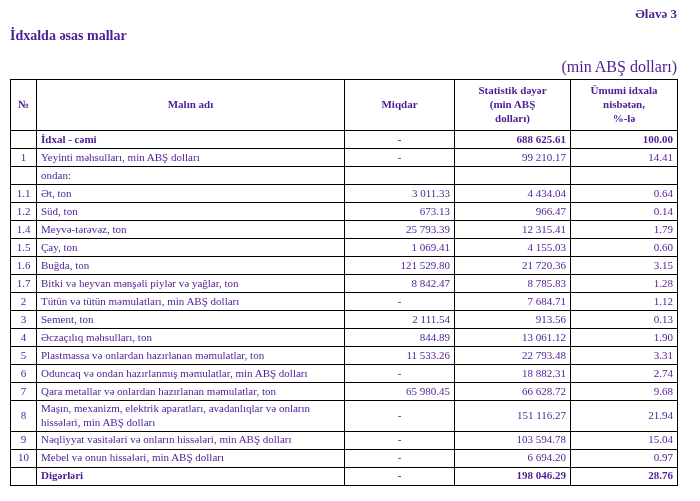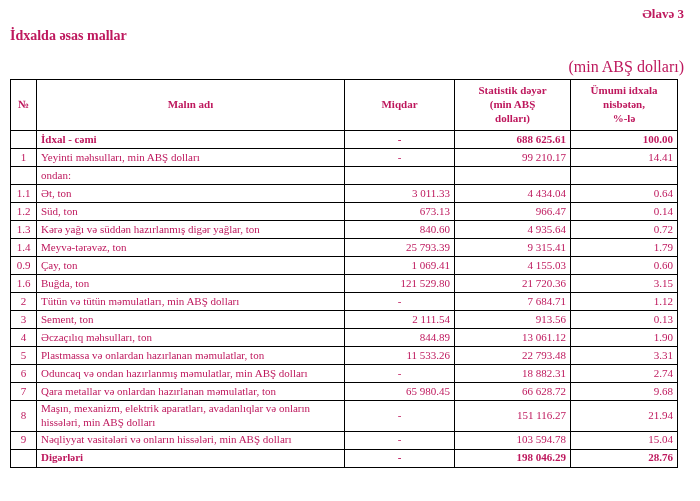--- a/index.html
+++ b/index.html
@@ -5,24 +5,24 @@
   html, body {
     margin: 0;
     padding: 0;
     background: #ffffff;
   }
   .page {
     position: relative;
     width: 700px;
     height: 501px;
     background: #ffffff;
-    color: #be185d;
+    color: #4c1d95;
     font-family: "Liberation Serif", "DejaVu Serif", serif;
     box-sizing: border-box;
-    padding: 6px 16px 8px 10px;
+    padding: 6px 23px 8px 10px;
   }
   .annex {
     text-align: right;
     font-weight: bold;
     font-size: 13px;
     margin-bottom: 6px;
   }
   .title {
     text-align: left;
     font-weight: bold;
@@ -135,48 +135,48 @@
           <td class="col-share">0.64</td>
         </tr>
         <tr>
           <td class="col-no">1.2</td>
           <td class="col-name indent-1">Süd, ton</td>
           <td class="col-qty">673.13</td>
           <td class="col-val">966.47</td>
           <td class="col-share">0.14</td>
         </tr>
         <tr>
-          <td class="col-no">1.3</td>
-          <td class="col-name indent-1">Kərə yağı və süddən hazırlanmış digər yağlar, ton</td>
-          <td class="col-qty">840.60</td>
-          <td class="col-val">4 935.64</td>
-          <td class="col-share">0.72</td>
-        </tr>
-        <tr>
           <td class="col-no">1.4</td>
           <td class="col-name indent-1">Meyvə-tərəvəz, ton</td>
           <td class="col-qty">25 793.39</td>
-          <td class="col-val">9 315.41</td>
+          <td class="col-val">12 315.41</td>
           <td class="col-share">1.79</td>
         </tr>
         <tr>
-          <td class="col-no">0.9</td>
+          <td class="col-no">1.5</td>
           <td class="col-name indent-1">Çay, ton</td>
           <td class="col-qty">1 069.41</td>
           <td class="col-val">4 155.03</td>
           <td class="col-share">0.60</td>
         </tr>
         <tr>
           <td class="col-no">1.6</td>
           <td class="col-name indent-1">Buğda, ton</td>
           <td class="col-qty">121 529.80</td>
           <td class="col-val">21 720.36</td>
           <td class="col-share">3.15</td>
         </tr>
         <tr>
+          <td class="col-no">1.7</td>
+          <td class="col-name indent-1">Bitki və heyvan mənşəli piylər və yağlar, ton</td>
+          <td class="col-qty">8 842.47</td>
+          <td class="col-val">8 785.83</td>
+          <td class="col-share">1.28</td>
+        </tr>
+        <tr>
           <td class="col-no">2</td>
           <td class="col-name indent-0">Tütün və tütün məmulatları, min ABŞ dolları</td>
           <td class="col-qty dash">-</td>
           <td class="col-val">7 684.71</td>
           <td class="col-share">1.12</td>
         </tr>
         <tr>
           <td class="col-no">3</td>
           <td class="col-name indent-0">Sement, ton</td>
           <td class="col-qty">2 111.54</td>
@@ -218,20 +218,27 @@
           <td class="col-val">151 116.27</td>
           <td class="col-share">21.94</td>
         </tr>
         <tr>
           <td class="col-no">9</td>
           <td class="col-name indent-0">Nəqliyyat vasitələri və onların hissələri, min ABŞ dolları</td>
           <td class="col-qty dash">-</td>
           <td class="col-val">103 594.78</td>
           <td class="col-share">15.04</td>
         </tr>
+        <tr>
+          <td class="col-no">10</td>
+          <td class="col-name indent-0">Mebel və onun hissələri, min ABŞ dolları</td>
+          <td class="col-qty dash">-</td>
+          <td class="col-val">6 694.20</td>
+          <td class="col-share">0.97</td>
+        </tr>
         <tr class="bold">
           <td class="col-no"></td>
           <td class="col-name indent-0">Digərləri</td>
           <td class="col-qty dash">-</td>
           <td class="col-val">198 046.29</td>
           <td class="col-share">28.76</td>
         </tr>
       </tbody>
   </table>
 </div>

